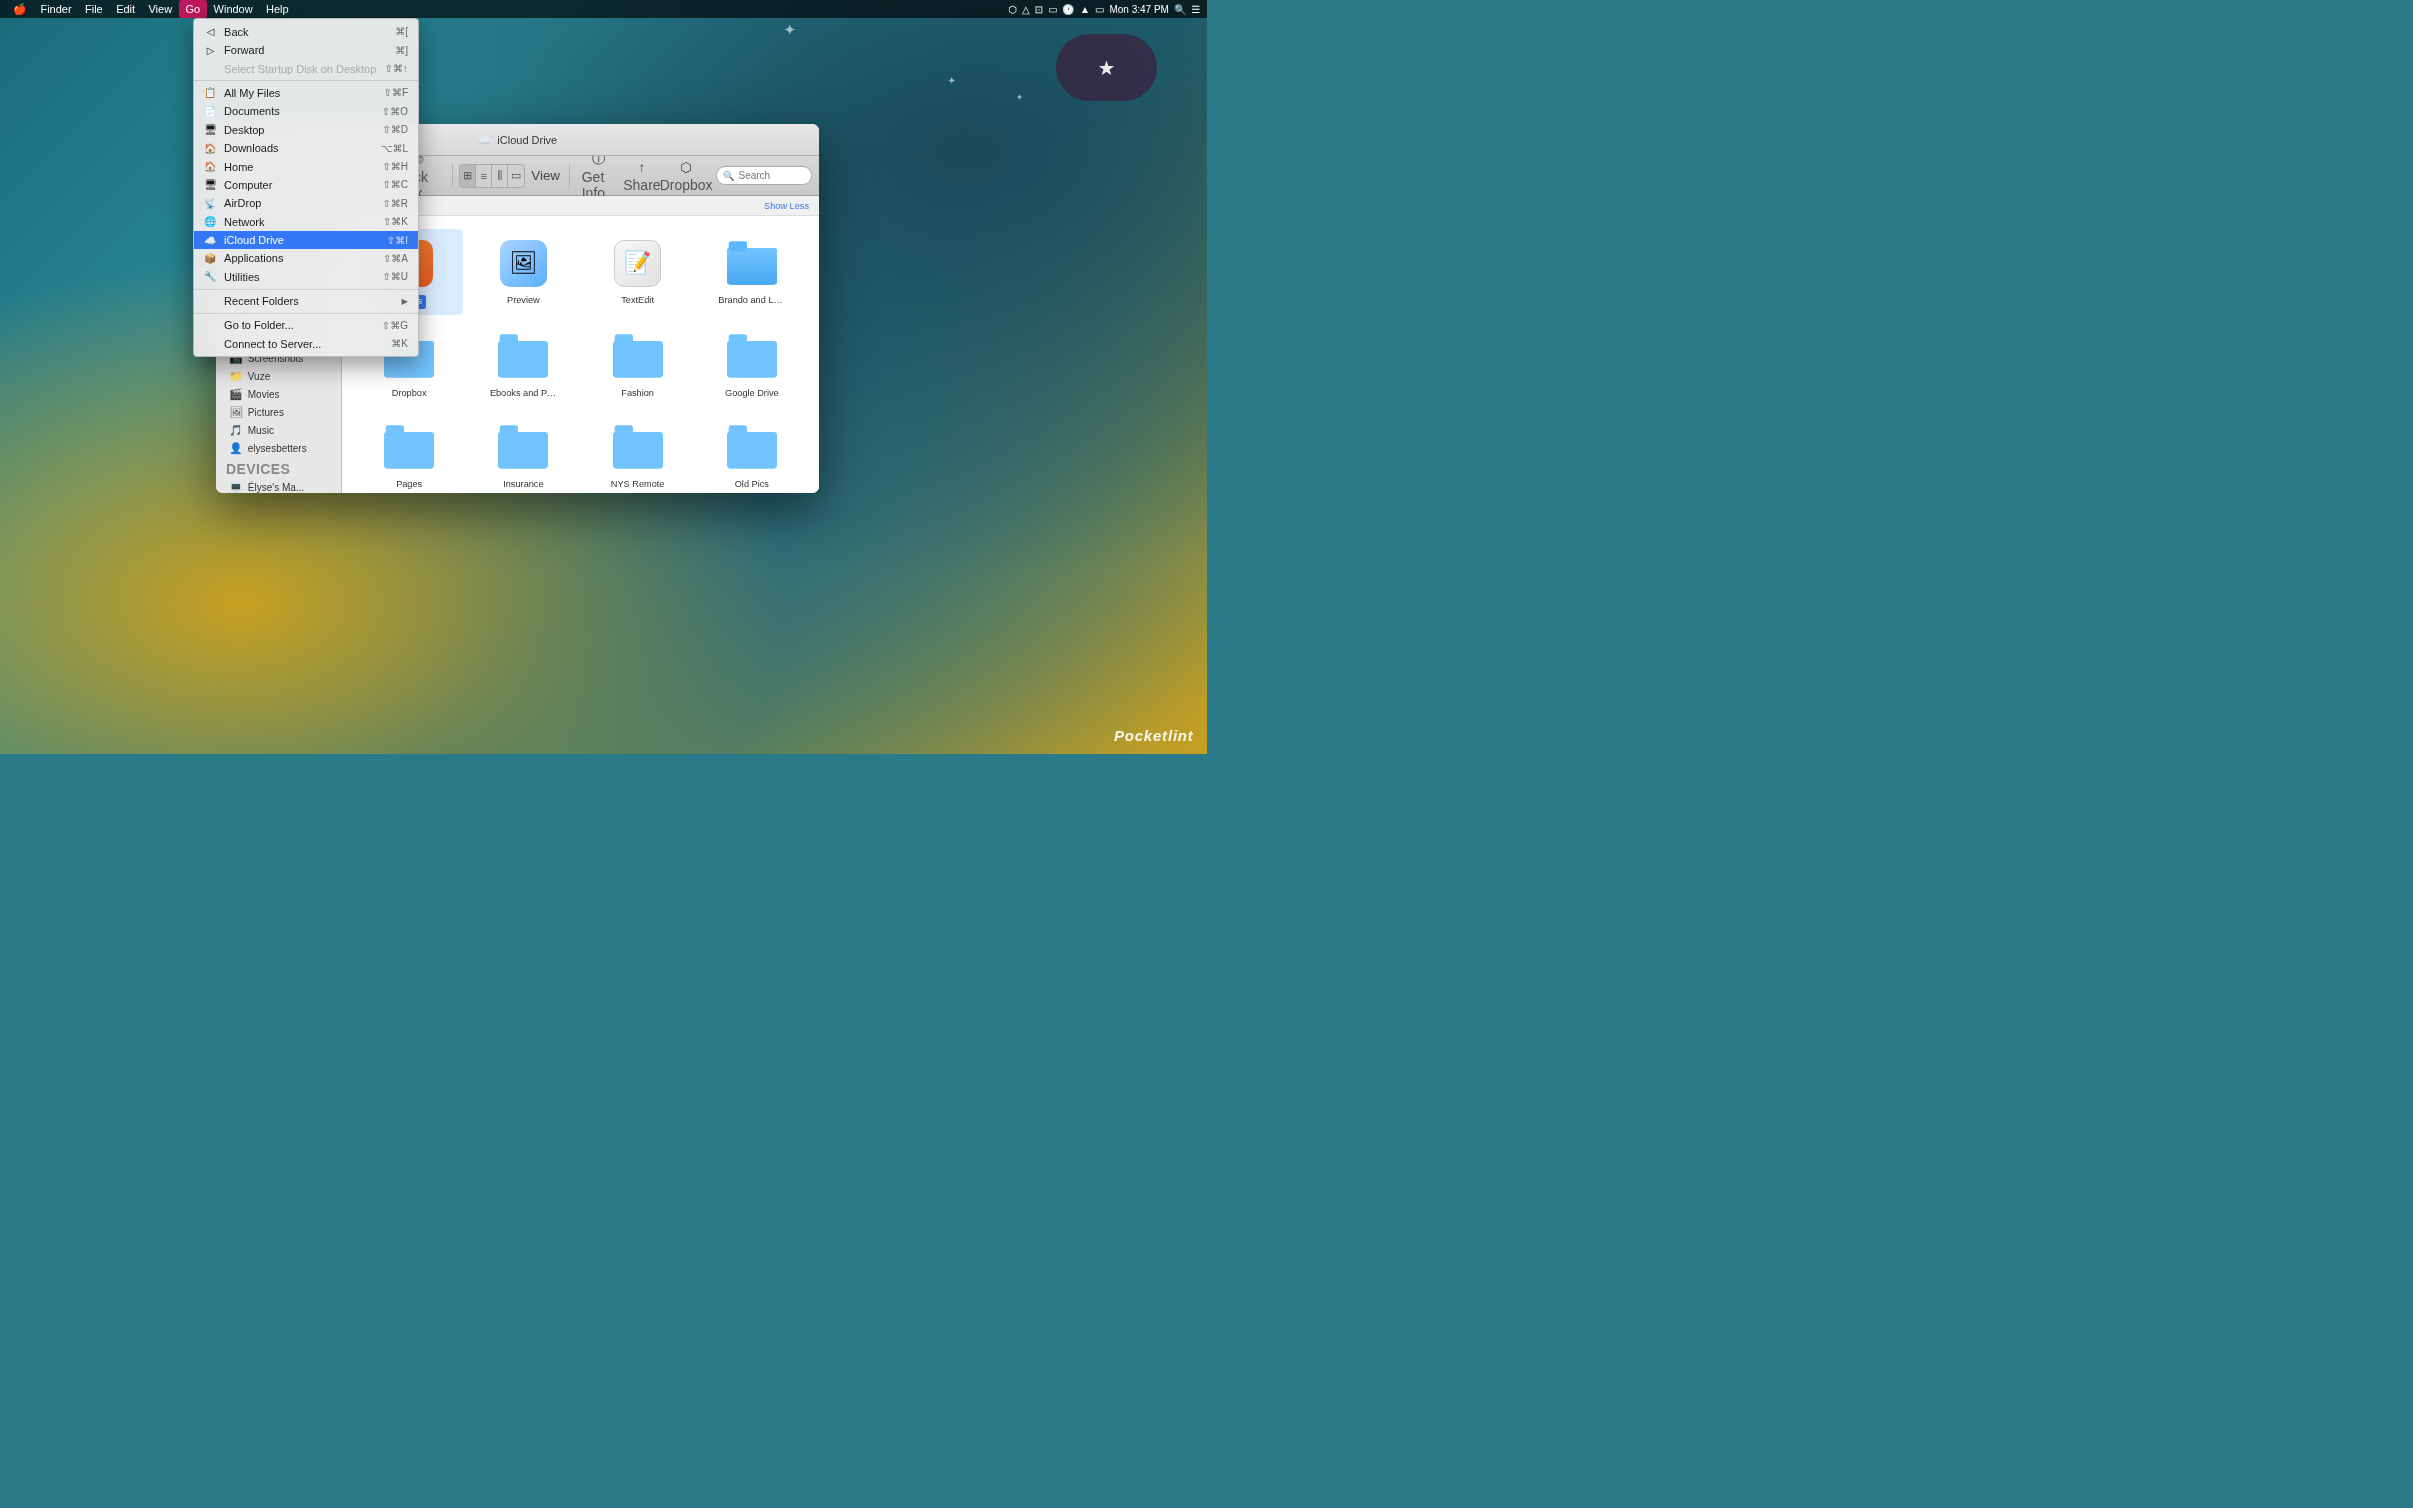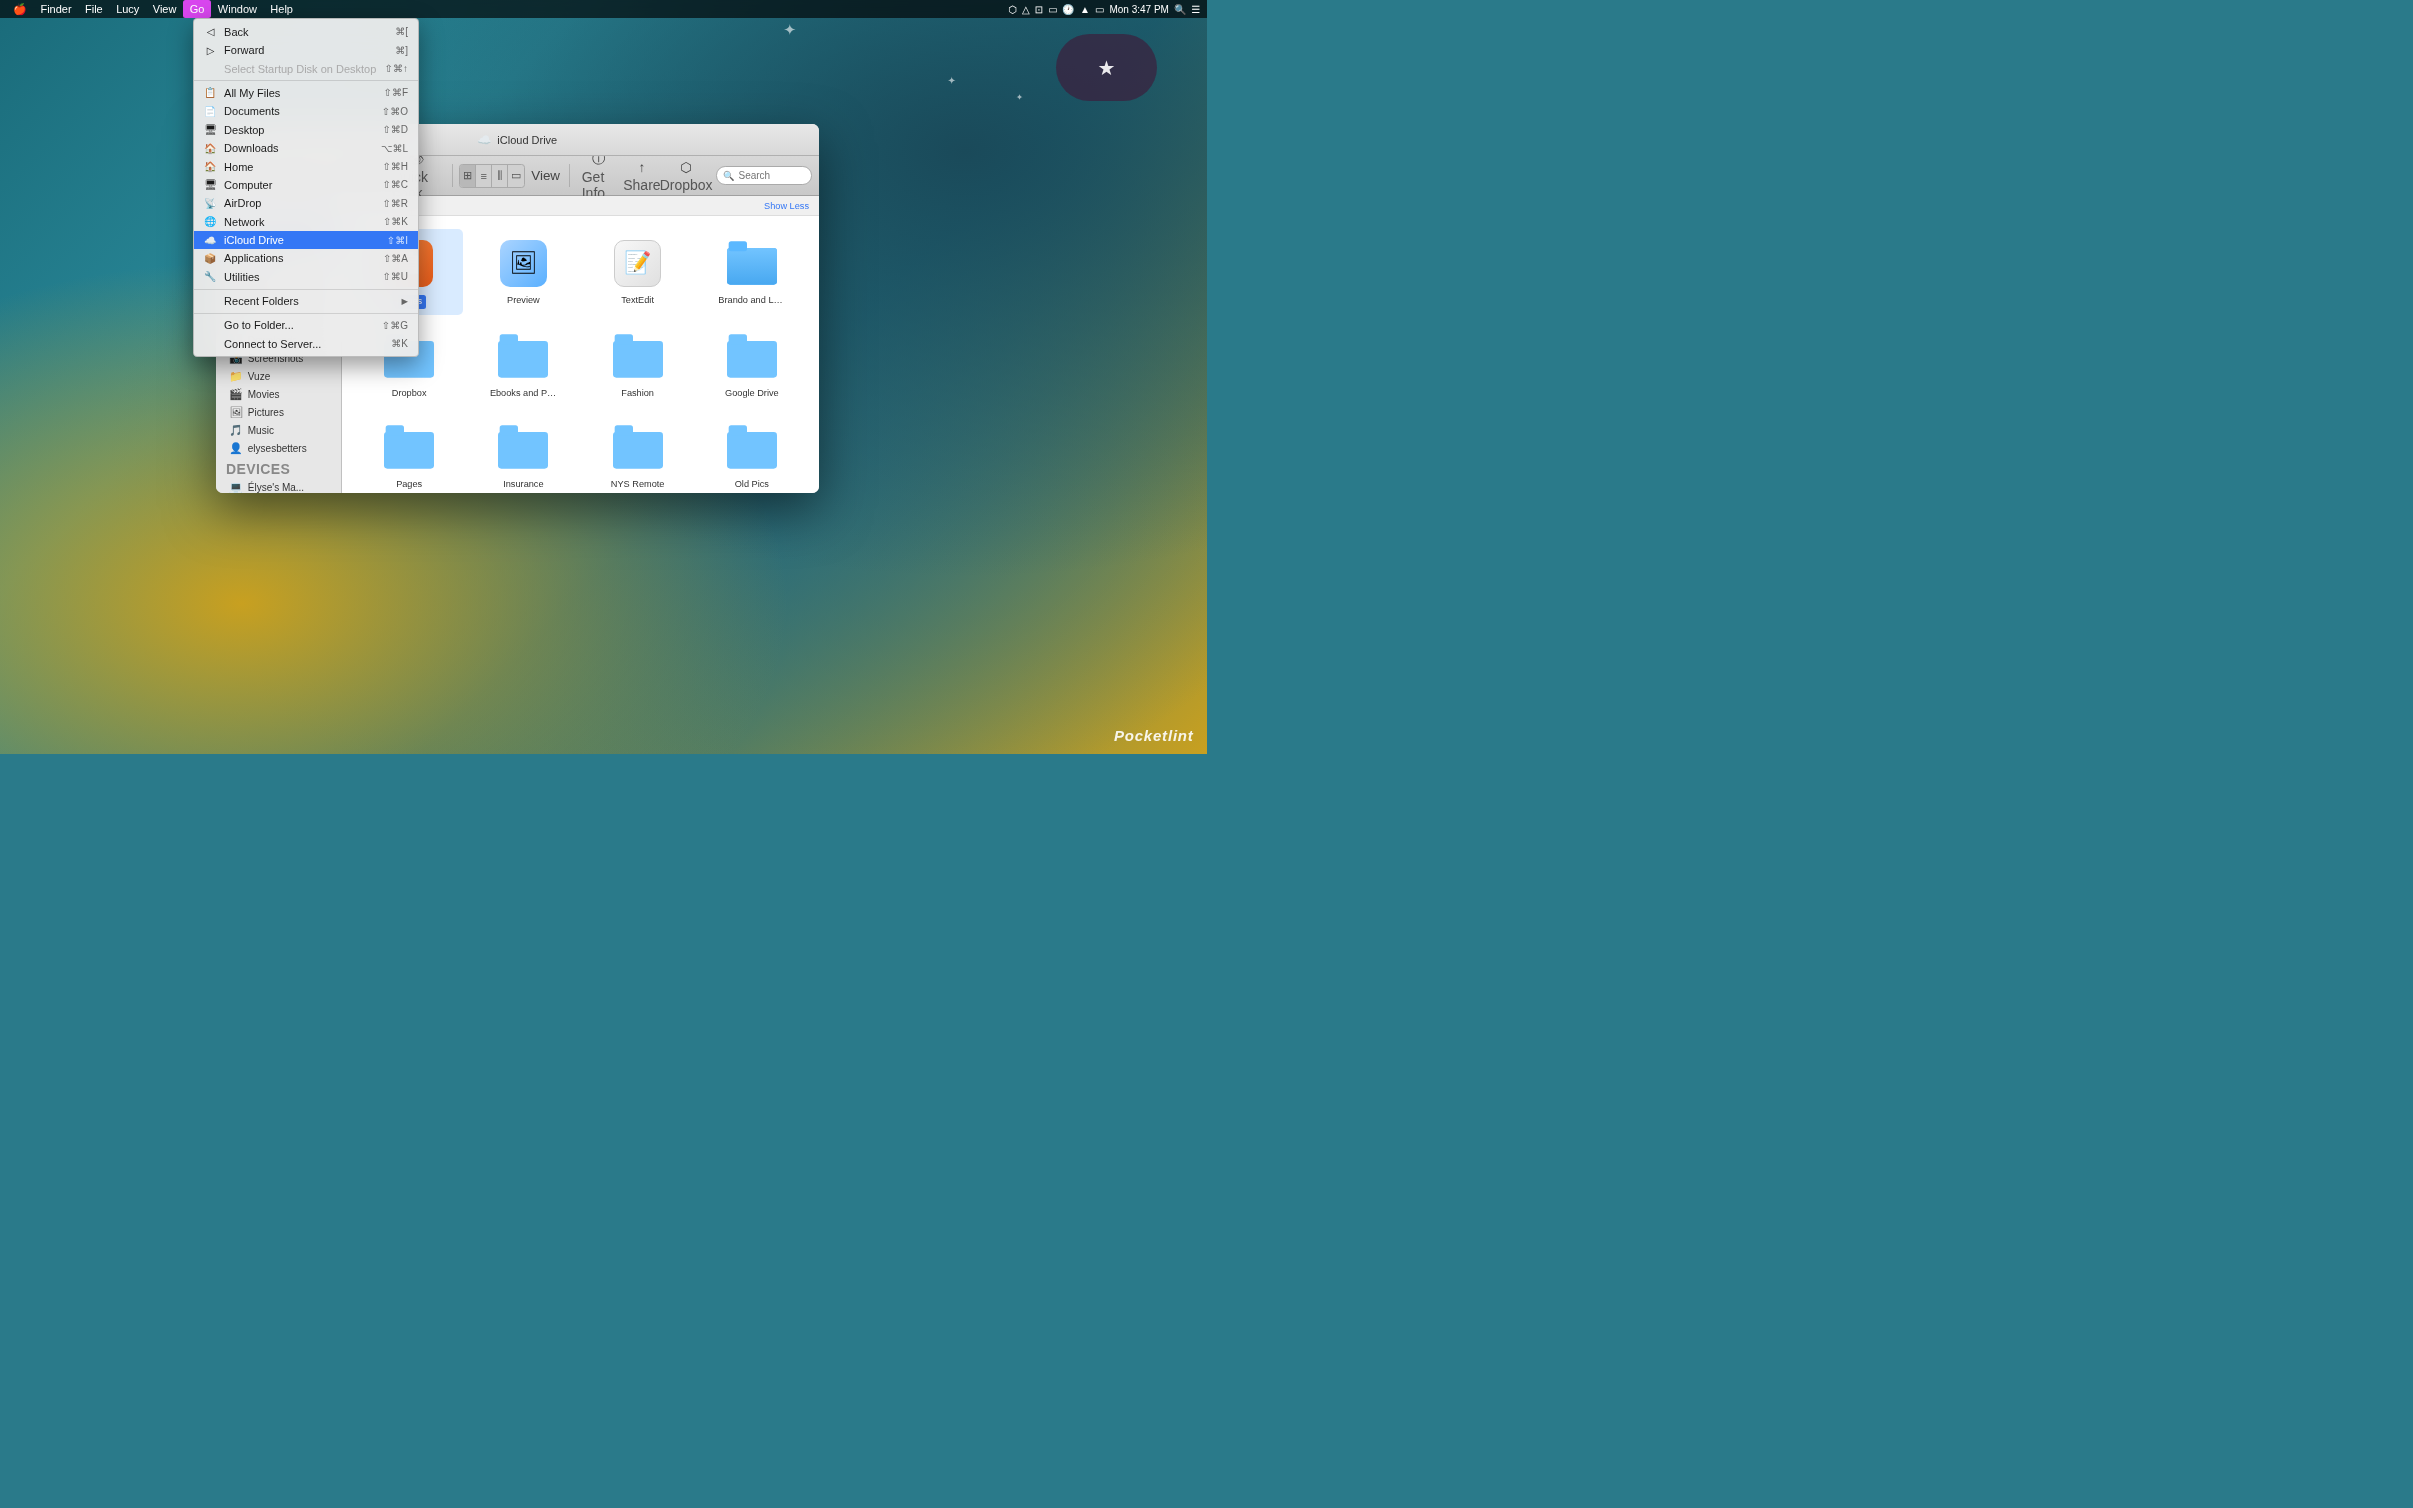--- a/index.html
+++ b/index.html
@@ -57,21 +57,21 @@
       padding: 0 6.7px;
       height: 18.4px;
       display: flex;
       align-items: center;
       cursor: default;
       border-radius: 2.5px;
       white-space: nowrap;
     }
 
     .menubar-item.go-active {
-      background: #d946ef;
+      background: #be185d;
     }
 
     .menubar-right {
       margin-left: auto;
       display: flex;
       align-items: center;
       gap: 5px;
       font-size: 10px;
     }
 
@@ -481,21 +481,21 @@
     <div class="menubar-item">
       <span>🍎</span>
     </div>
     <div class="menubar-item">
       <span>Finder</span>
     </div>
     <div class="menubar-item">
       <span>File</span>
     </div>
     <div class="menubar-item">
-      <span>Lucy</span>
+      <span>Edit</span>
     </div>
     <div class="menubar-item">
       <span>View</span>
     </div>
     <div class="menubar-item go-active">
       <span>Go</span>
     </div>
     <div class="menubar-item">
       <span>Window</span>
     </div>

